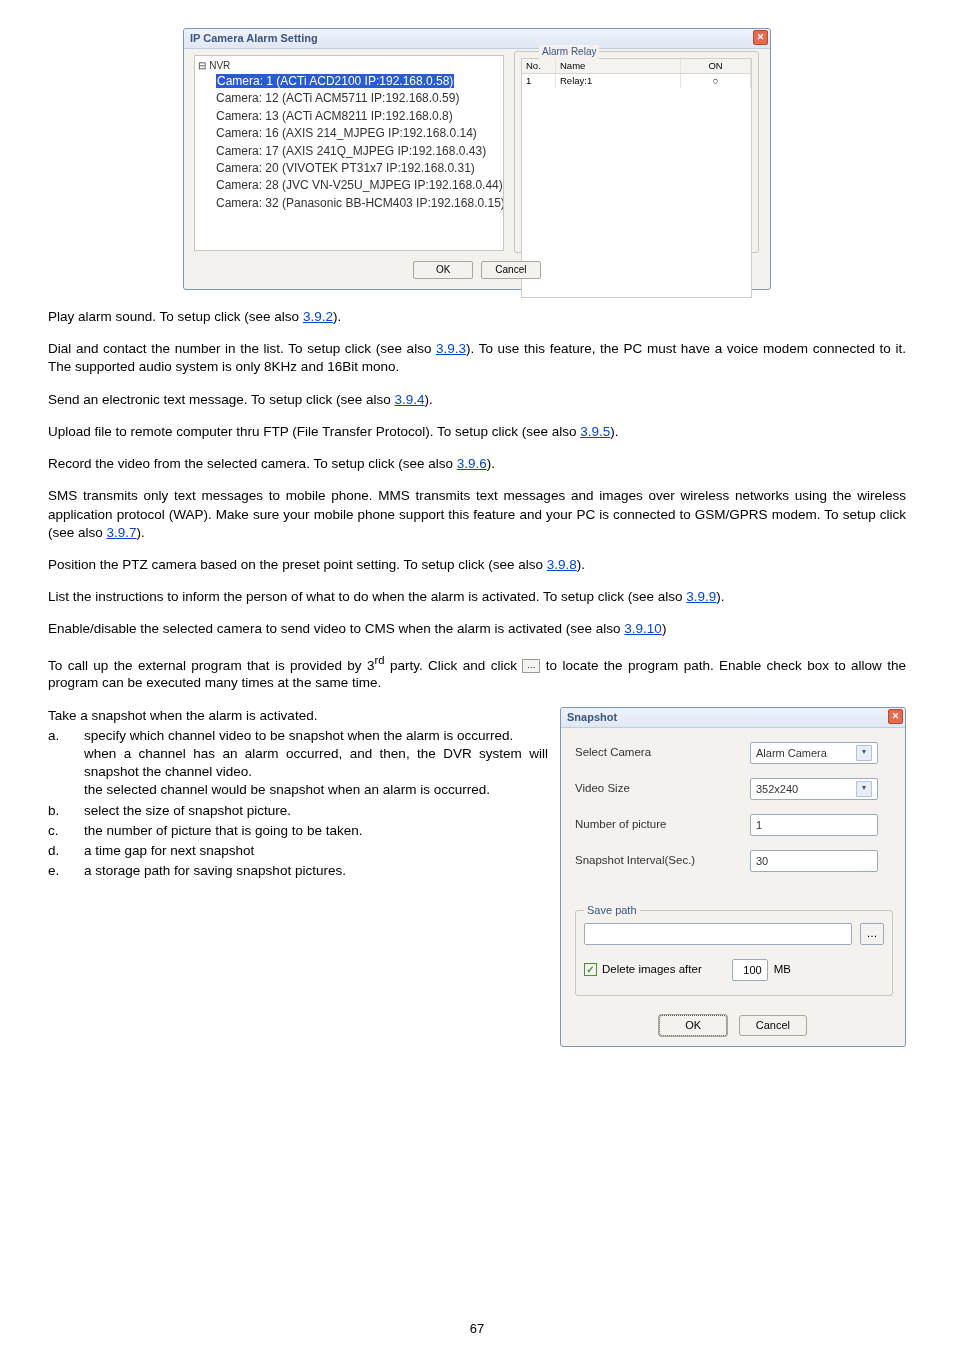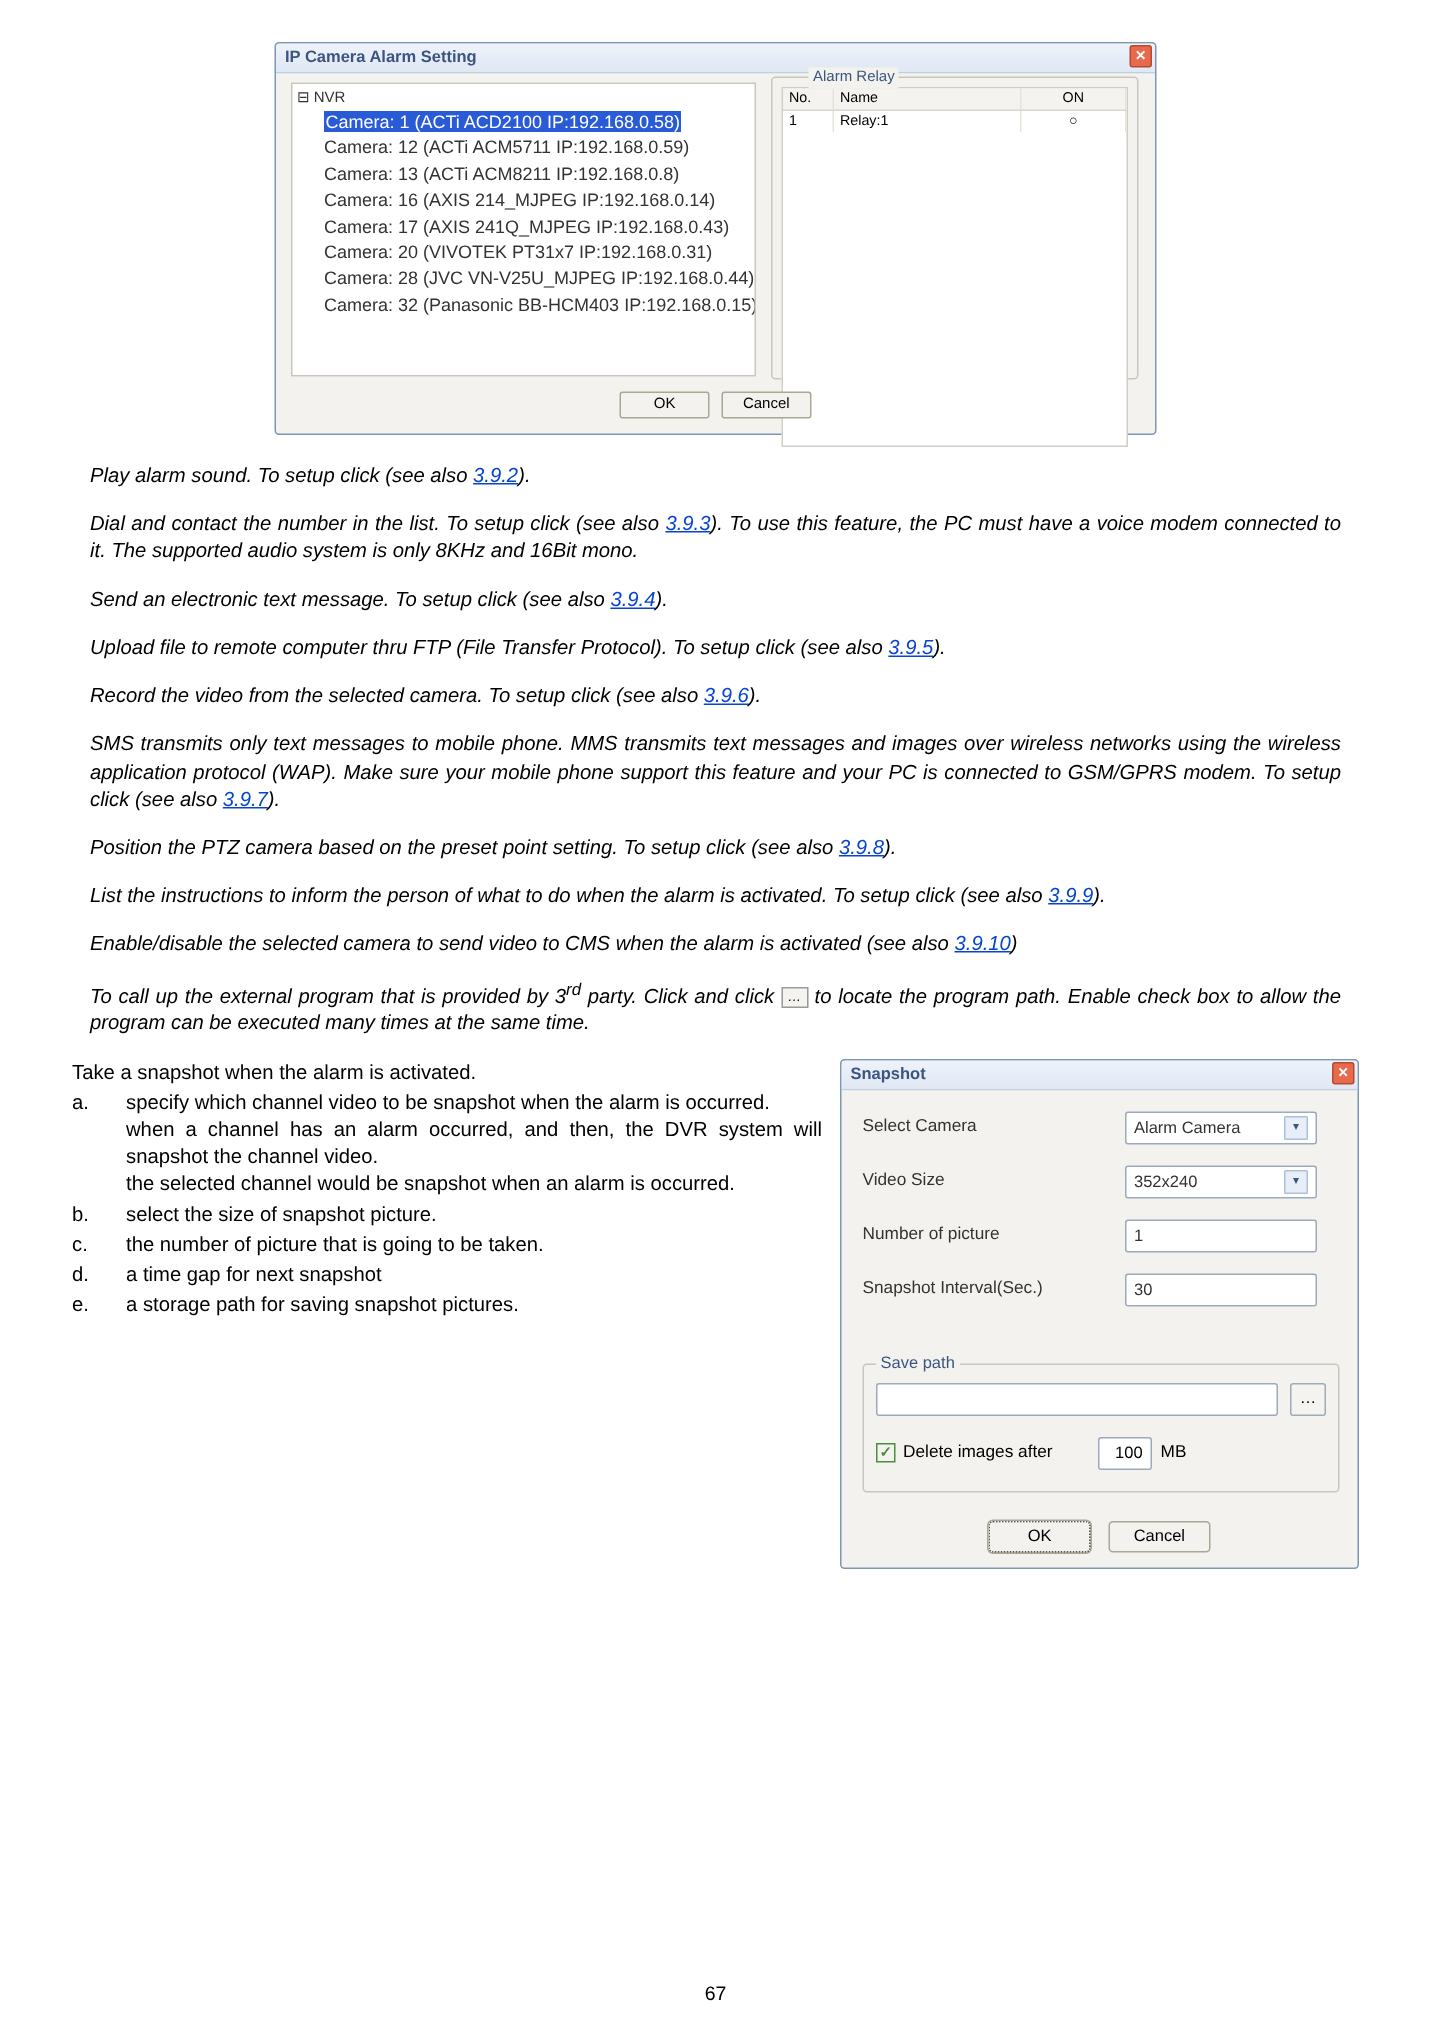--- a/index.html
+++ b/index.html
@@ -124,21 +124,21 @@
     display: inline-block;
     width: 60px; height: 18px;
     font-size: 10px;
     line-height: 16px;
     text-align: center;
     background: #f3f2ee;
     border: 1px solid #a9a796;
     border-radius: 2px;
     margin: 0 2px;
   }
-  .para { margin: 14px 12px; text-align: justify; font-style: italic; }
+  .para { margin: 14px 0; text-align: justify; }
   .link { color: #0645cc; text-decoration: underline; }
   .dots-btn {
     display: inline-block;
     width: 18px;
     height: 14px;
     border: 1px solid #999;
     background: #f4f3ef;
     text-align: center;
     line-height: 10px;
     font-size: 9px;

